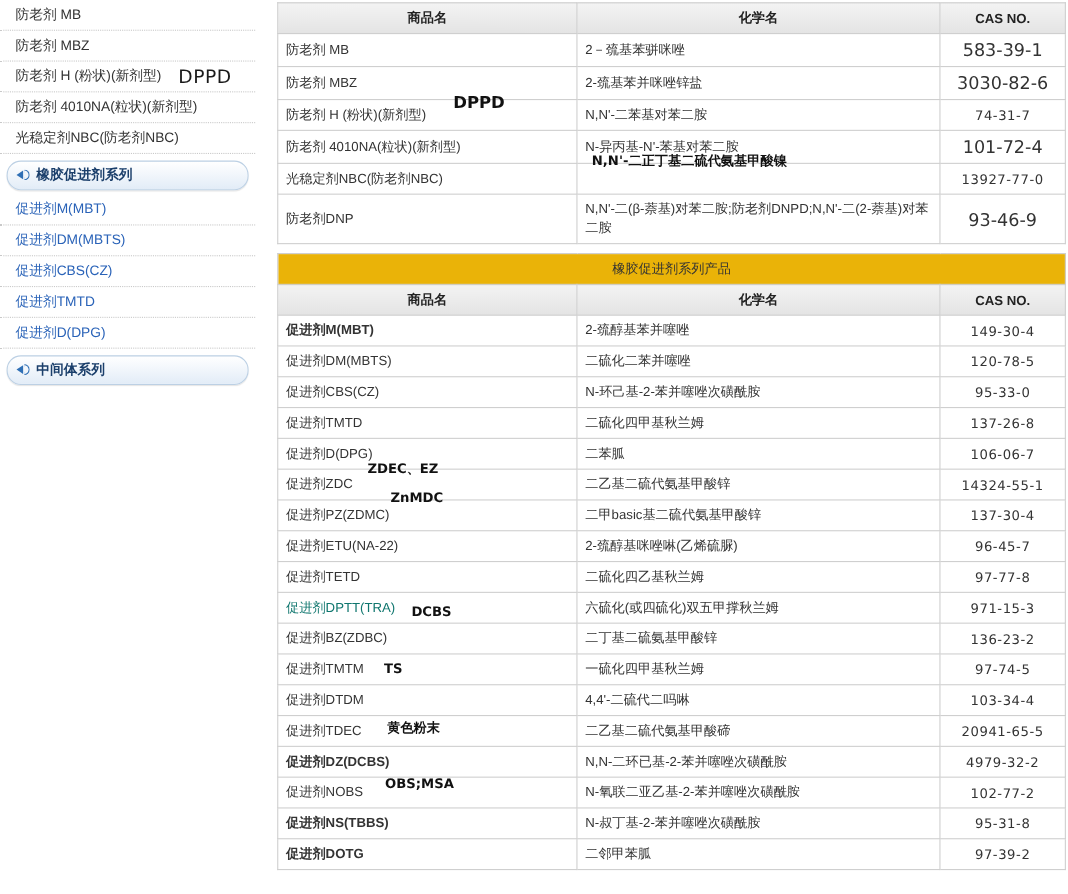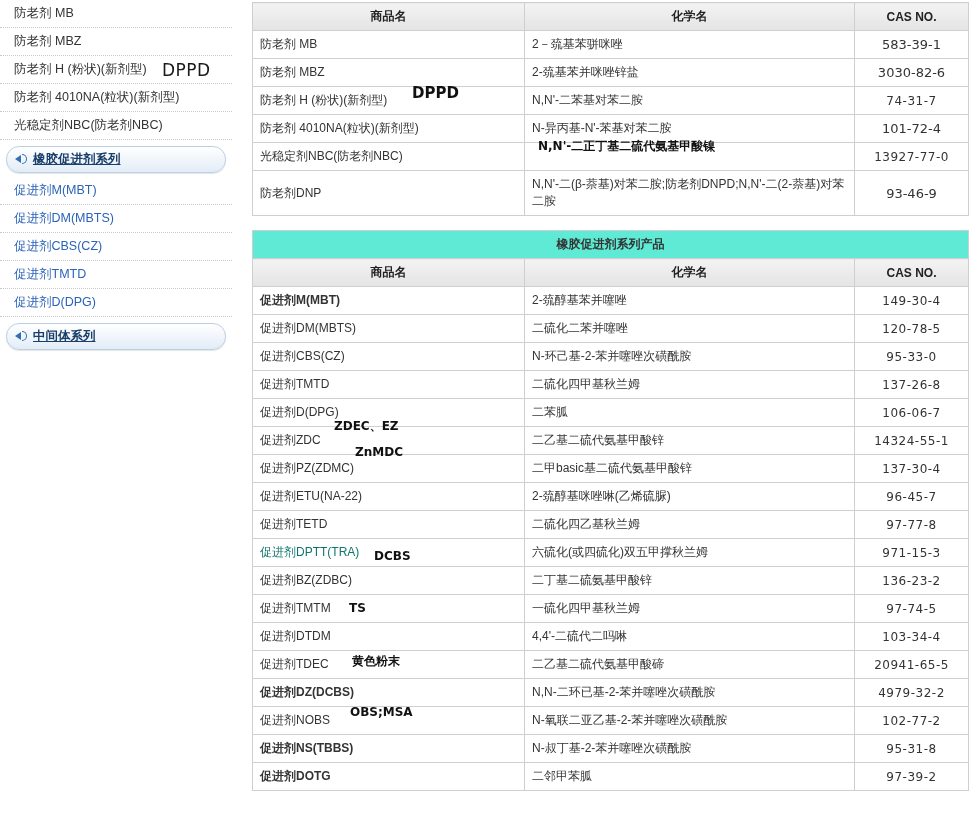--- a/index.html
+++ b/index.html
@@ -33,21 +33,20 @@
     height:25px;line-height:25px;
     border:1px solid #bcd0e4;
     border-radius:13px;
     background:linear-gradient(#ffffff,#e2ecf7);
     font-weight:bold;
     font-size:12.5px;
     color:#1b3f6b;
     padding-left:8px;
     box-shadow:0 1px 1px rgba(0,0,0,.10);
     white-space:nowrap;
-    text-decoration:underline;
   }
   .spk{
     display:inline-block;width:13px;height:11px;margin-right:5px;
     vertical-align:-1px;position:relative;
   }
   .spk:before{
     content:"";position:absolute;left:0;top:2px;
     border-style:solid;border-width:4px 6px 4px 0;
     border-color:transparent #2f6fb5 transparent transparent;
   }
@@ -88,28 +87,28 @@
   .col-name{width:272px;}
   .col-chem{width:330px;}
   .col-cas{width:114px;text-align:center;}
   .cas{
     text-align:center;
     font-size:15px;
     font-family:"DejaVu Sans",sans-serif;
     letter-spacing:.5px;
     color:#111;
   }
-  .cas.small{font-size:13px;letter-spacing:0;}
+  .cas.small{font-size:16px;letter-spacing:0;}
   .nm{color:#2a63b8;}
   .nm.b{font-weight:bold;}
   .nm.orange{color:#0f766e;}
   .banner{
-    background:#5eead4;
+    background:#eab308;
     text-align:center;
-    font-weight:bold;
+    font-weight:normal;
     font-size:12.5px;
     color:#1b3f6b;
     border:1px solid #9fc0de;
     padding:6px 0;
   }
   
   .ov{
     position:absolute;
     font-family:"DejaVu Sans",sans-serif;
     color:#111;

